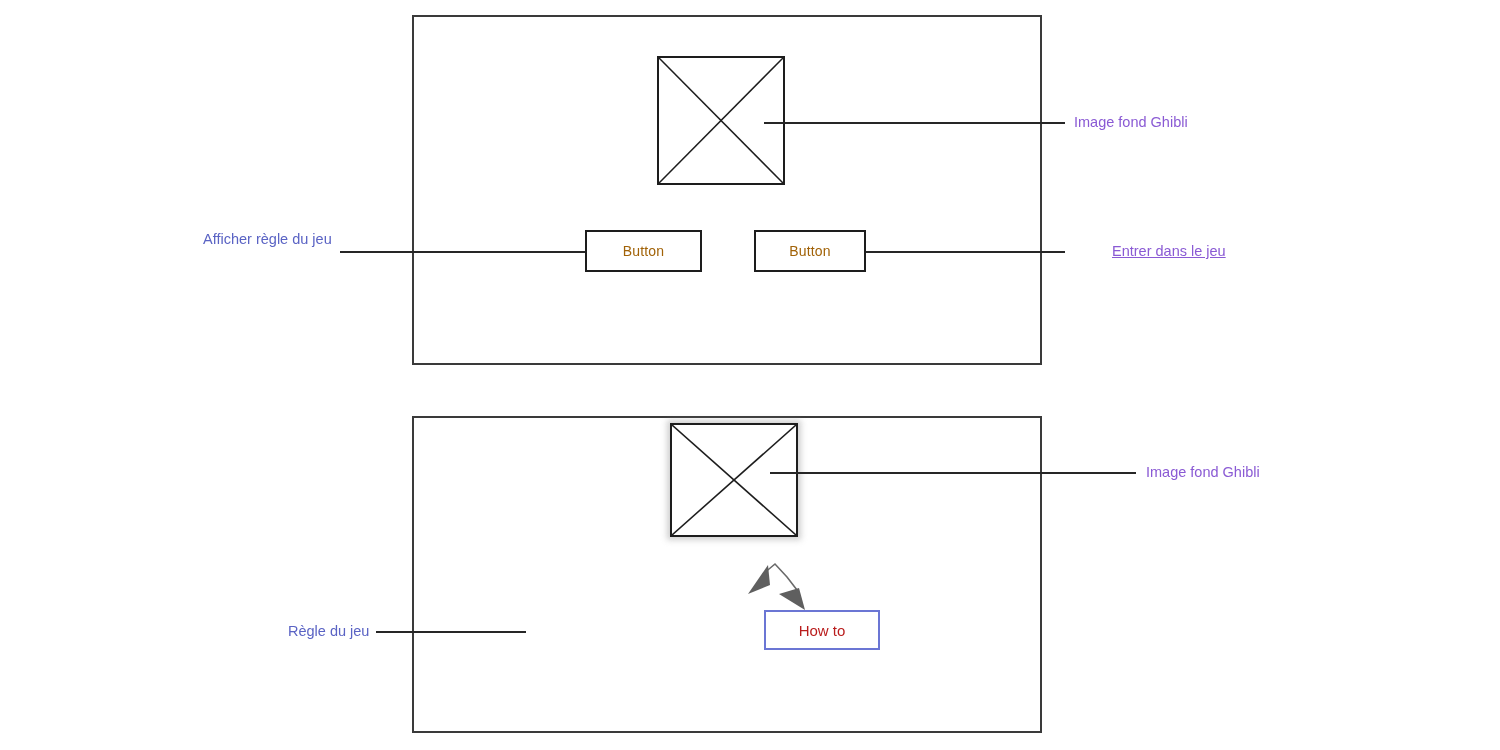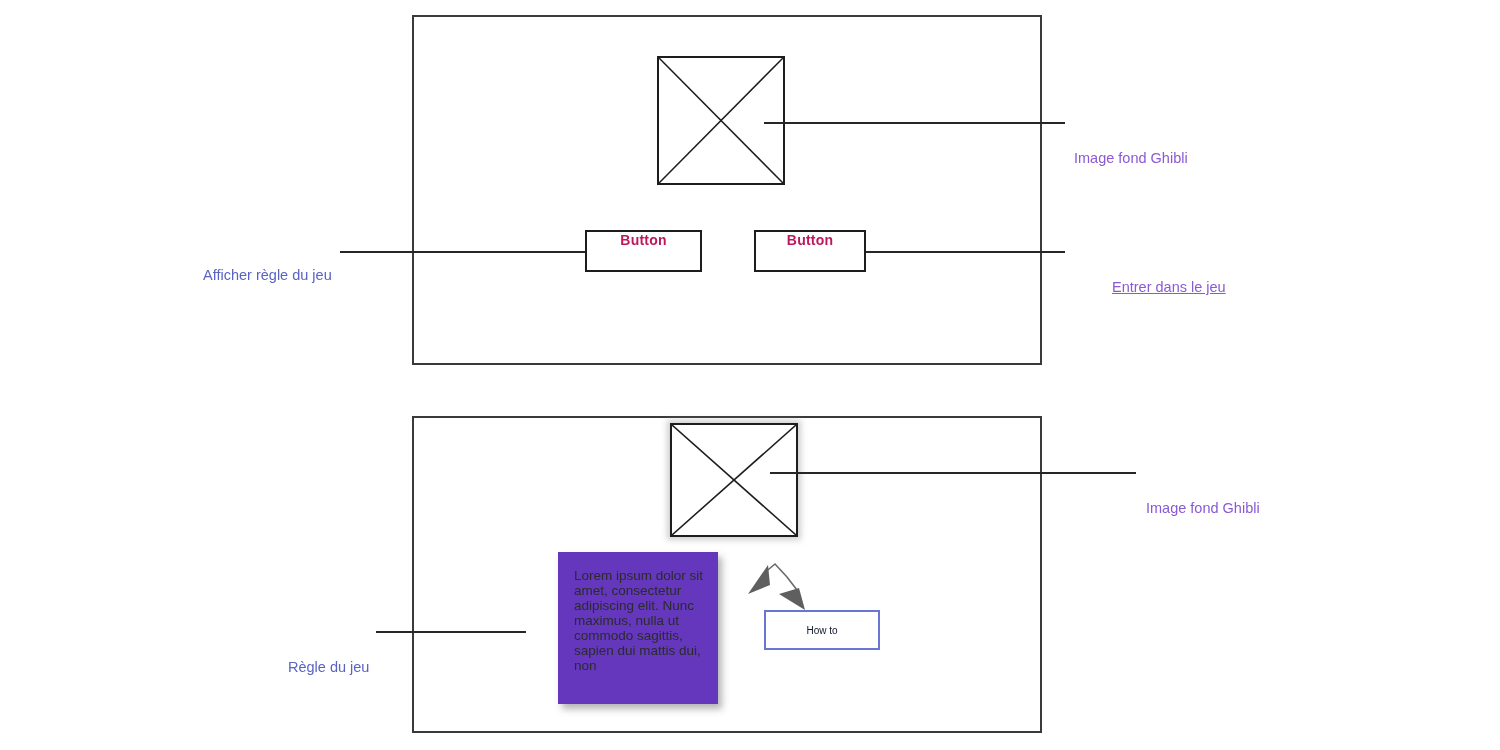--- a/index.html
+++ b/index.html
@@ -47,42 +47,41 @@
     box-shadow: 0 0 6px 3px rgba(150,150,150,0.45);
   }
 
   
   .wf-button {
     position: absolute;
     border: 2px solid #1d1d1d;
     background: #ffffff;
     box-sizing: border-box;
     display: flex;
-    align-items: flex-start;
+    align-items: center;
     justify-content: center;
     font-size: 14px;
-    color: #be185d;
+    color: #a16207;
     letter-spacing: .2px;
-    font-weight: bold;
   }
   #btn-rules { left: 585px; top: 230px; width: 117px; height: 42px; }
   #btn-enter { left: 754px; top: 230px; width: 112px; height: 42px; }
 
   
   #btn-howto {
     position: absolute;
     left: 764px; top: 610px; width: 116px; height: 40px;
     border: 2px solid #6b76d4;
     background: #ffffff;
     box-sizing: border-box;
     display: flex;
     align-items: center;
     justify-content: center;
-    font-size: 10px;
-    color: #0f172a;
+    font-size: 15px;
+    color: #b91c1c;
   }
 
   
   #rules-panel {
     position: absolute;
     left: 558px; top: 552px; width: 160px; height: 152px;
     background: #6437bd;
     box-shadow: 4px 5px 7px rgba(90,90,90,0.45);
     box-sizing: border-box;
     padding: 16px 14px 10px 16px;
@@ -106,21 +105,20 @@
   #conn-img-top { left: 764px;  top: 122px; width: 301px; }
   #conn-img-bot { left: 770px;  top: 472px; width: 366px; }
   #conn-regle   { left: 376px;  top: 631px; width: 150px; }
 
   
   .annot {
     position: absolute;
     font-size: 14.5px;
     white-space: nowrap;
     line-height: 1;
-    margin-top: 36px;
   }
   .annot-left  { color: #5a63c4; }
   .annot-right { color: #8a5ad4; }
   #lbl-afficher { left: 203px;  top: 232px; }
   #lbl-regle    { left: 288px;  top: 624px; text-align: right; }
   #lbl-img-top  { left: 1074px; top: 115px; }
   #lbl-enter    { left: 1112px; top: 244px; text-decoration: underline; }
   #lbl-img-bot  { left: 1146px; top: 465px; }
 
   
@@ -162,23 +160,20 @@
 
   <div class="frame" id="frame-bottom"></div>
 
   <div class="img-placeholder" id="img-bottom">
     <svg viewBox="0 0 128 114" preserveAspectRatio="none" aria-hidden="true">
       <line x1="0" y1="0" x2="128" y2="114" stroke="#1d1d1d" stroke-width="1.6"></line>
       <line x1="128" y1="0" x2="0" y2="114" stroke="#1d1d1d" stroke-width="1.6"></line>
     </svg>
   </div>
 
-  <div id="rules-panel">
-    <div class="rules-text">Lorem ipsum dolor sit amet, consectetur adipiscing elit. Nunc maximus, nulla ut commodo sagittis, sapien dui mattis dui, non</div>
-  </div>
 
   <div id="arrow-howto">
     <svg viewBox="0 0 70 52" width="70" height="52" aria-hidden="true">
       <polyline points="19,16 31,6 43,19 53,32" fill="none" stroke="#6a6a6a" stroke-width="1.6"></polyline>
       <polygon points="4,36 24,7 26,27" fill="#5f5f5f"></polygon>
       <polygon points="61,52 35,36 55,30" fill="#5f5f5f"></polygon>
     </svg>
   </div>
 
   <div id="btn-howto">

